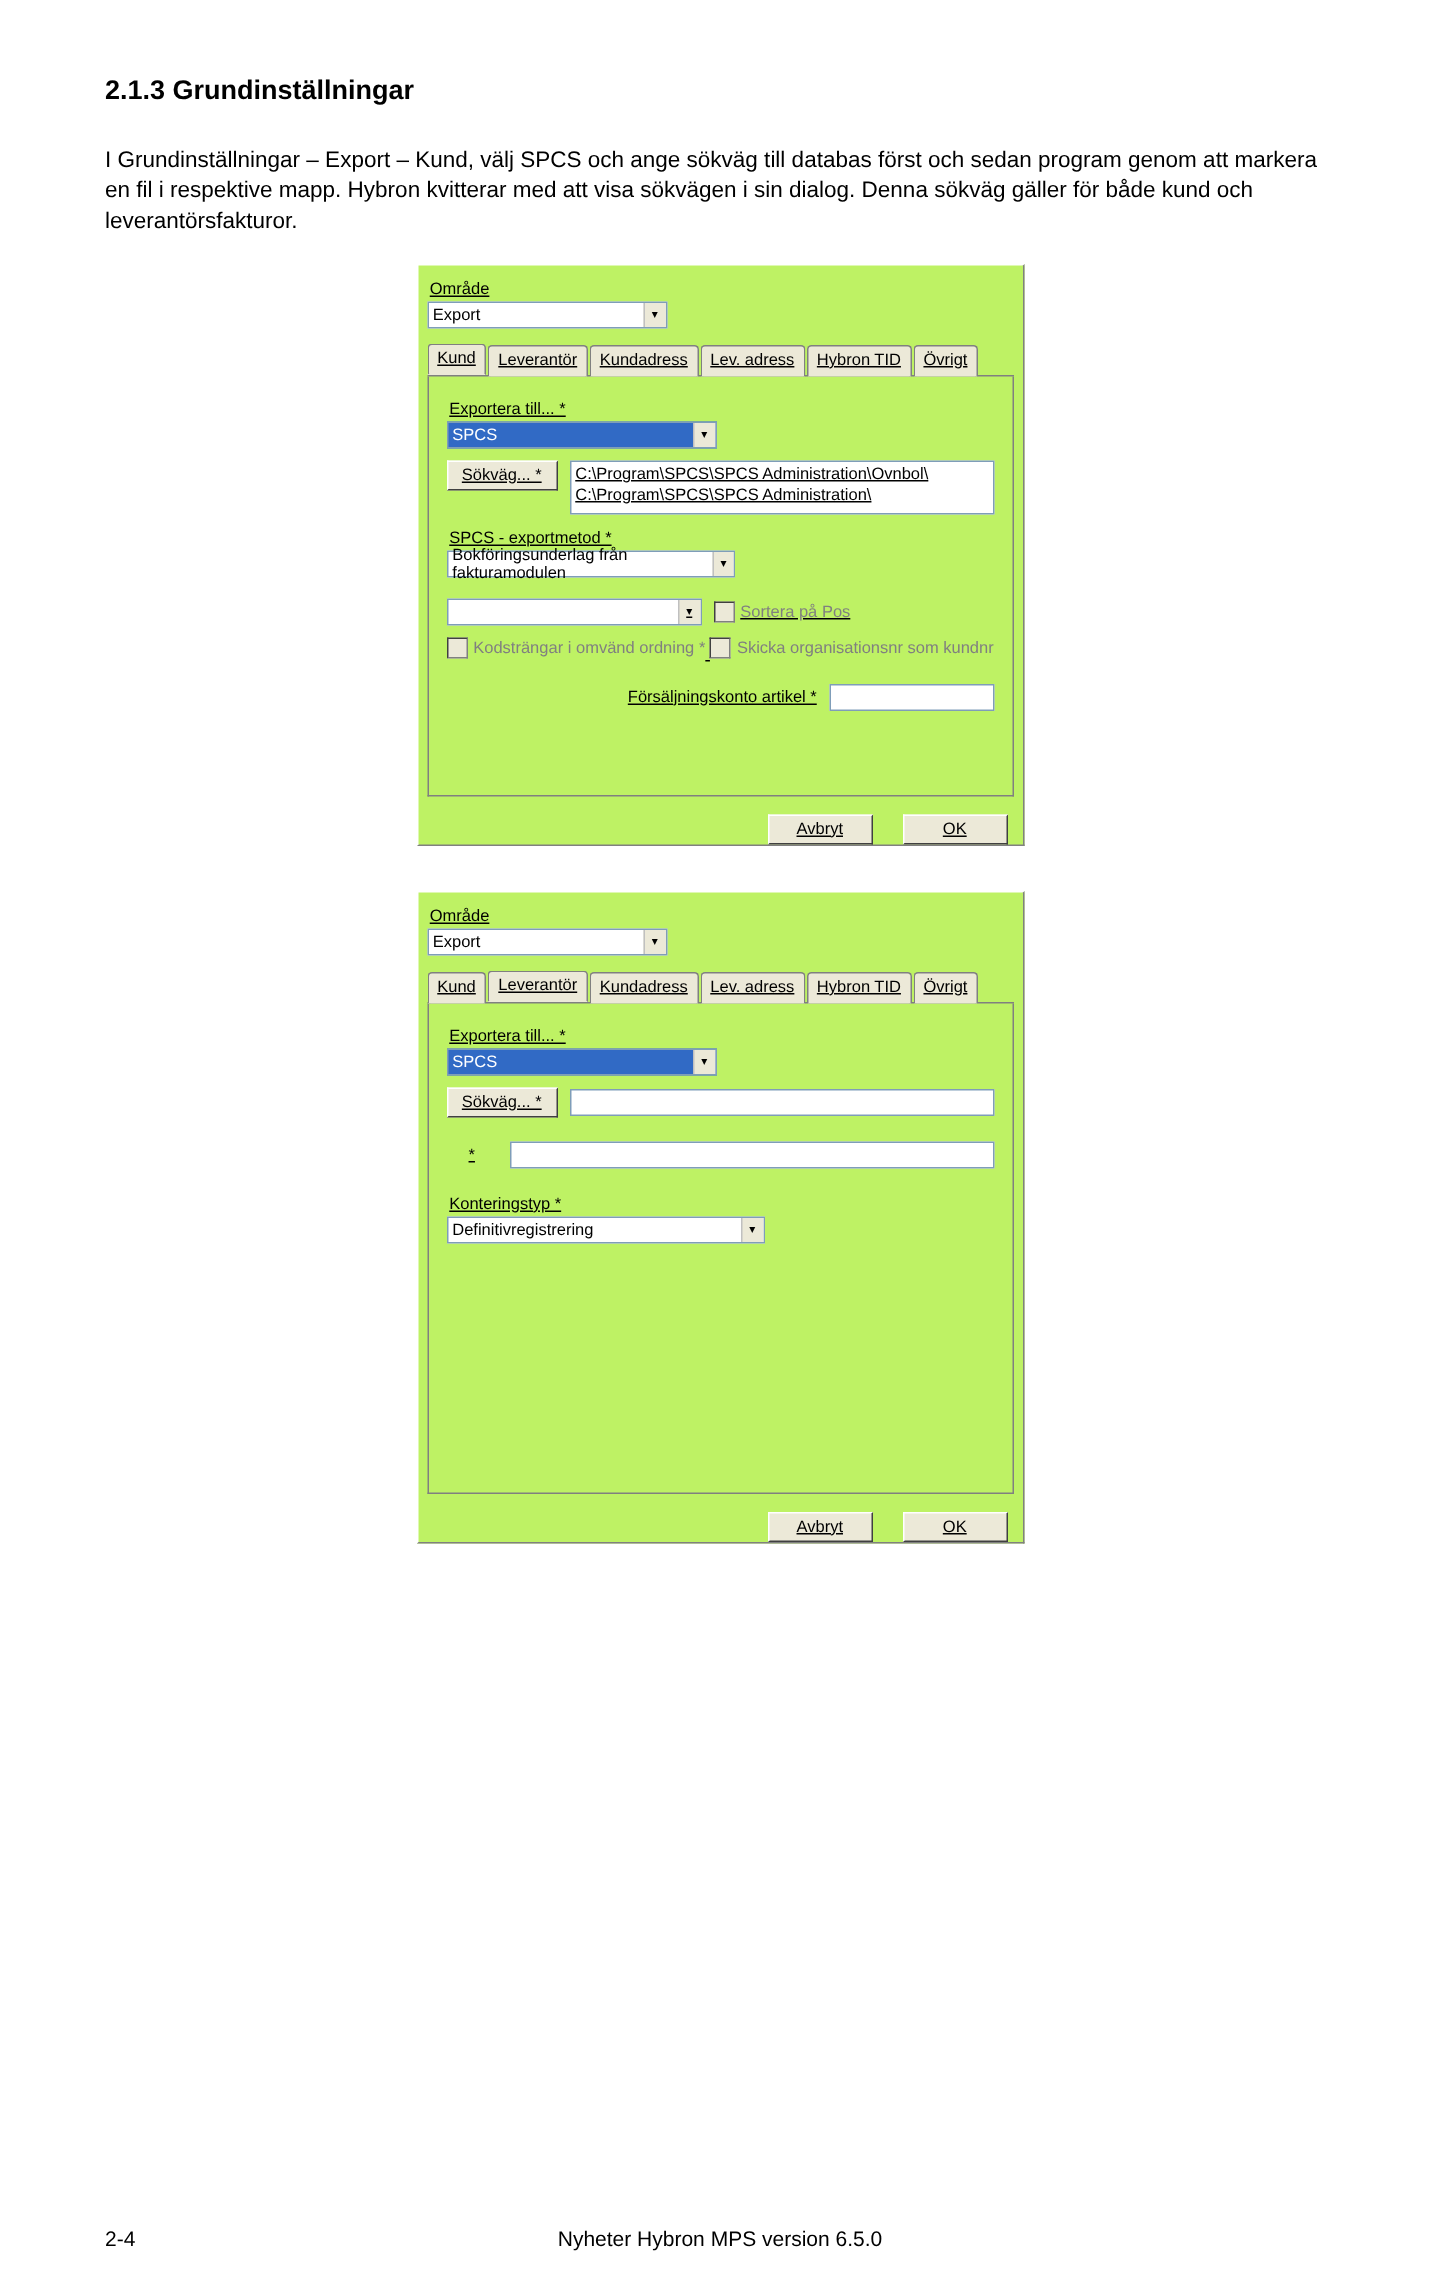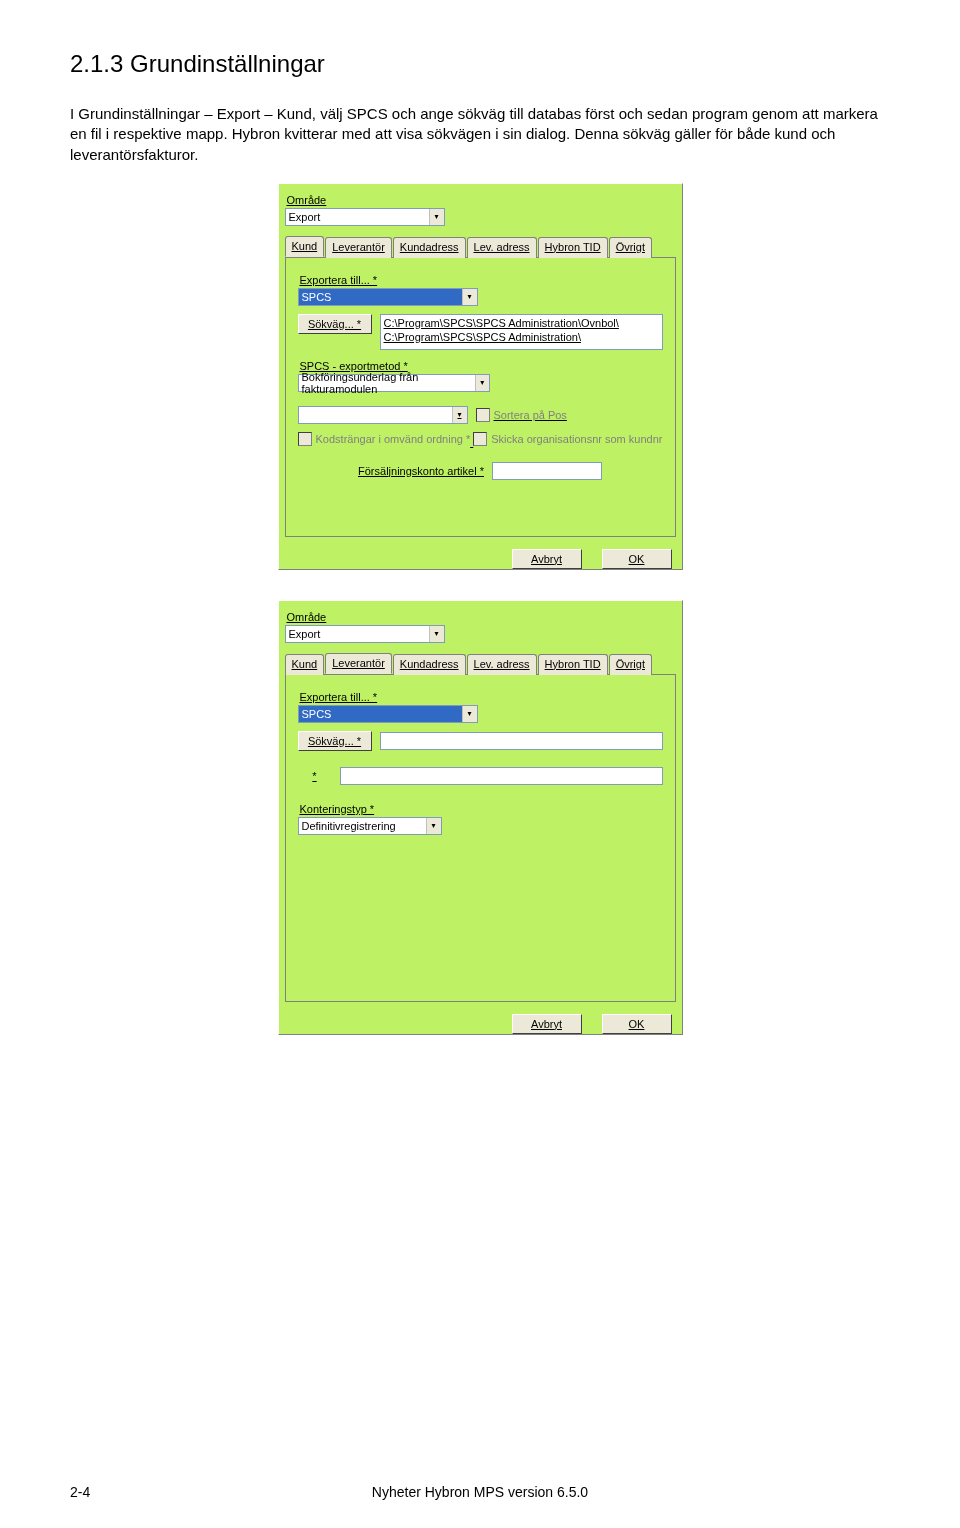--- a/index.html
+++ b/index.html
@@ -10,22 +10,22 @@
     color: #000;
     width: 960px;
   }
   .page {
     padding: 50px 70px 40px 70px;
     box-sizing: border-box;
     min-height: 1528px;
     position: relative;
   }
   .heading {
-    font-size: 24px;
-    font-weight: normal;
+    font-size: 18px;
+    font-weight: bold;
     margin-bottom: 26px;
   }
   .para {
     font-size: 15px;
     line-height: 1.35;
     margin-bottom: 18px;
   }
   .dialog {
     width: 405px;
     margin: 8px auto 30px auto;
@@ -210,21 +210,21 @@
 
       <div class="chk disabled" style="margin-top:8px;">
         <span class="chkbox"></span>
         <span>Kodsträngar i omvänd ordning *</span>
       </div>
       <div class="chk disabled" style="margin-top:6px;">
         <span class="chkbox"></span>
         <span>Skicka organisationsnr som kundnr</span>
       </div>
 
-      <div class="row" style="margin-top:14px; justify-content:center;">
+      <div class="row" style="margin-top:14px; justify-content:flex-end;">
         <span>Försäljningskonto artikel *</span>
         <input class="textbox" style="width: 110px;">
       </div>
 
       <div style="height:40px;"></div>
     </div>
 
     <div class="footer-btns">
       <div class="btn" style="width:70px;">Avbryt</div>
       <div class="btn" style="width:70px;">OK</div>
@@ -262,21 +262,21 @@
         <input class="textbox" style="flex: 1 1 0%;">
       </div>
 
       <div class="row" style="margin-top:16px;">
         <span style="width:34px; text-align:center;">*</span>
         <input class="textbox" style="flex: 1 1 0%;">
       </div>
 
       <div style="margin-top:18px;">
         <span class="lbl">Konteringstyp *</span>
-        <div class="combo" style="width:144px;">
+        <div class="combo" style="width:212px;">
           <span>Definitivregistrering</span>
           <span class="combo-arrow">▾</span>
         </div>
       </div>
 
       <div style="height:150px;"></div>
     </div>
 
     <div class="footer-btns">
       <div class="btn" style="width:70px;">Avbryt</div>

